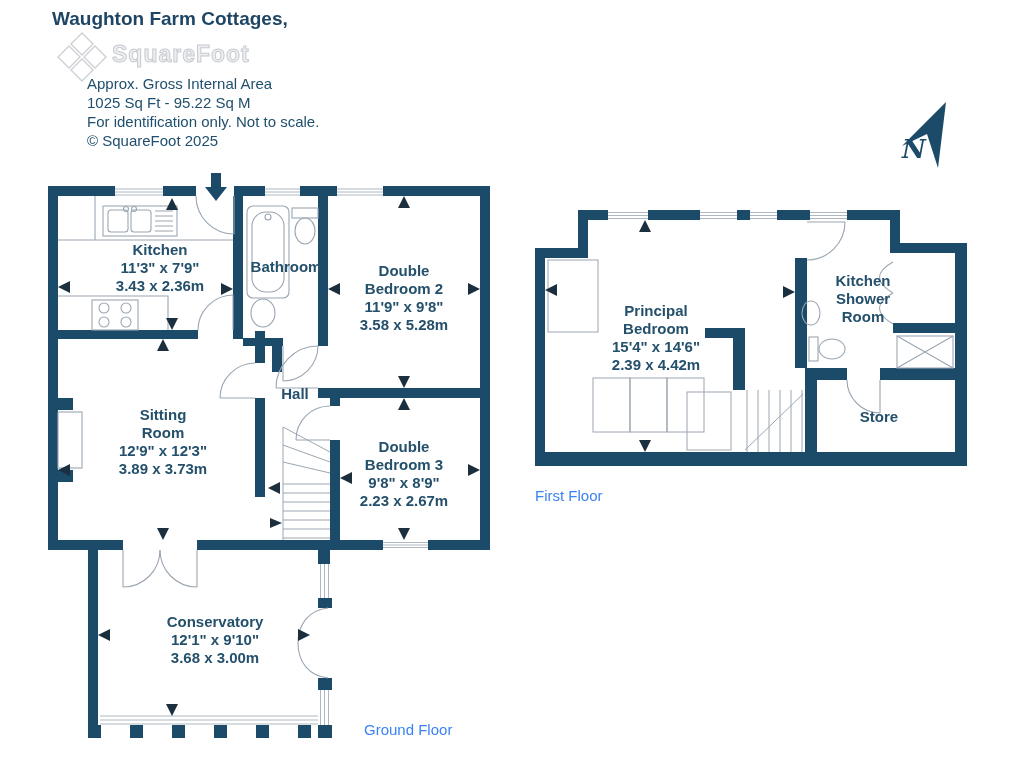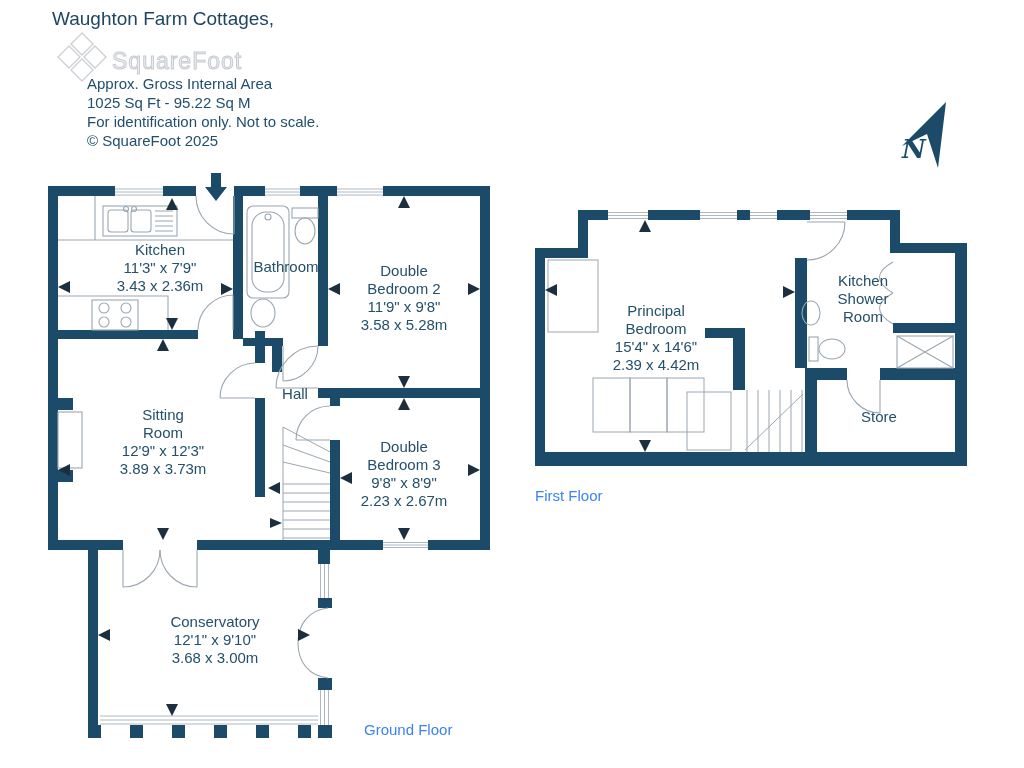--- a/index.html
+++ b/index.html
@@ -1,25 +1,25 @@
 <!DOCTYPE html>
 <html><head>
 <meta charset="utf-8">
 <style>
   html,body{margin:0;padding:0;}
   body{width:1024px;height:768px;position:relative;background:#ffffff;overflow:hidden;
        font-family:"Liberation Sans",sans-serif;}
   #plan-svg{position:absolute;left:0;top:0;}
   .lbl{position:absolute;transform:translateX(-50%);text-align:center;
-       font-size:15px;line-height:18px;color:#24506b;white-space:nowrap;}
+       font-size:15px;line-height:18px;color:#24506b;white-space:nowrap;font-weight:bold;}
   .lbl-left{position:absolute;font-size:15px;color:#3b82f6;white-space:nowrap;}
-  #page-title{position:absolute;left:52px;top:8px;font-size:19px;font-weight:normal;color:#1e4664;}
+  #page-title{position:absolute;left:52px;top:8px;font-size:19px;font-weight:bold;color:#1e4664;}
   .meta{position:absolute;left:52px;font-size:15px;color:#21506e;white-space:nowrap;margin-left:35px;}
-  #logo-text{position:absolute;left:112px;top:41px;font-size:23px;font-weight:normal;
-             letter-spacing:1px;color:#eceef0;margin-top:7px;-webkit-text-stroke:1px #c7cbd1;}
+  #logo-text{position:absolute;left:112px;top:41px;font-size:23px;font-weight:bold;
+             letter-spacing:1px;color:#eceef0;-webkit-text-stroke:1px #c7cbd1;}
   #north-letter{position:absolute;left:902px;top:134px;font-family:"DejaVu Serif",serif;
                 font-style:italic;font-weight:bold;font-size:26px;color:#1b4b68;}
 </style>
 </head>
 <body>
 
 <svg id="plan-svg" width="1024" height="768" viewBox="0 0 1024 768">
 
   <g stroke="#ccd0d5" stroke-width="1.4" fill="none">
     <path d="M82,33 L93,44 L82,55 L71,44 Z"></path>

